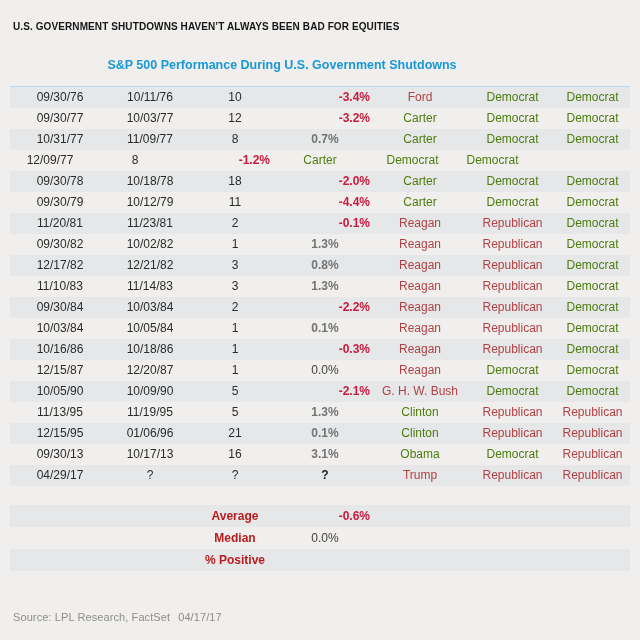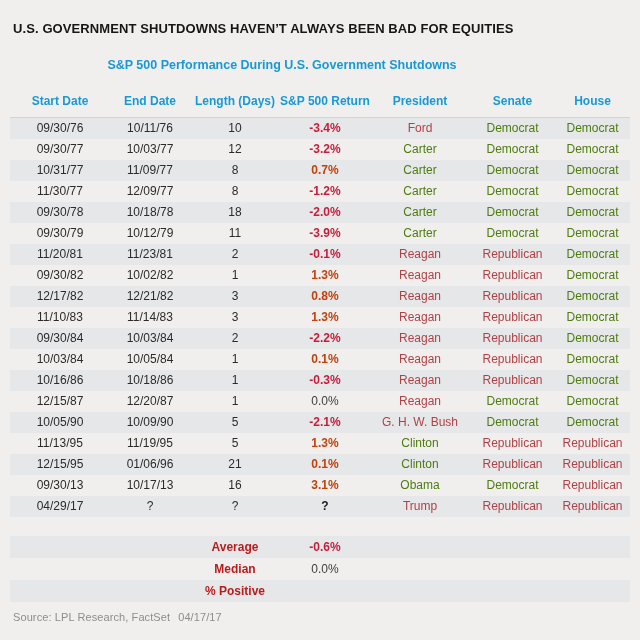--- a/index.html
+++ b/index.html
@@ -7,21 +7,21 @@
     width:640px; height:640px;
     background:#f0efed;
     font-family:"Liberation Sans", sans-serif;
     color:#2b2b2b;
     overflow:hidden;
   }
   .page { position:relative; width:640px; height:640px; }
 
   .page-title {
     position:absolute; left:13px; top:21px;
-    font-size:13px; font-weight:700; color:#161616;
+    font-size:10px; font-weight:700; color:#161616;
     letter-spacing:0.1px;
   }
   .table-subtitle {
     position:absolute; left:0; top:58px; width:564px;
     text-align:center;
     font-size:12.5px; font-weight:700; color:#1899d6;
   }
 
   .tbl { position:absolute; left:10px; top:86px; width:620px; }
 
@@ -37,22 +37,22 @@
   .td {
     text-align:center; font-size:12px; line-height:21px;
     white-space:nowrap; overflow:hidden;
   }
 
   
   .c0 { width:100px; } .c1 { width:80px; } .c2 { width:90px; }
   .c3 { width:90px; }  .c4 { width:100px; } .c5 { width:85px; } .c6 { width:75px; }
 
   
-  .negative { color:#c81c3c; font-weight:700; }
-  .positive { color:#c2410c; font-weight:700; }
+  .negative { color:#c81c3c; font-weight:700;text-align:right; }
+  .positive { color:#737373; font-weight:700; }
   .neutral  { color:#404040; font-weight:400; }
   .unknown  { color:#1a1a1a; font-weight:700; }
   .democrat   { color:#4d7c0f; }
   .republican { color:#b04145; }
 
   .tsummary { margin-top:19px; }
   .tr.sum { height:22px; }
   .tr.sum .td { line-height:22px; }
   .sum-label { color:#b91c1c; font-weight:700; }
 
@@ -65,29 +65,20 @@
 </head>
 <body>
 
 <div class="page">
 
   <div class="page-title">U.S. GOVERNMENT SHUTDOWNS HAVEN’T ALWAYS BEEN BAD FOR EQUITIES</div>
 
   <div class="table-subtitle">S&amp;P 500 Performance During U.S. Government Shutdowns</div>
 
   <div class="tbl">
-    <div class="thead" id="thead">
-        <div class="th c0">Start Date</div>
-        <div class="th c1">End Date</div>
-        <div class="th c2">Length (Days)</div>
-        <div class="th c3">S&amp;P 500 Return</div>
-        <div class="th c4">President</div>
-        <div class="th c5">Senate</div>
-        <div class="th c6">House</div>
-      </div>
     <div class="header-rule"></div>
     <div id="tbody">
         <div class="tr striped">
           <div class="td c0">09/30/76</div>
           <div class="td c1">10/11/76</div>
           <div class="td c2">10</div>
           <div class="td c3 negative">-3.4%</div>
           <div class="td c4 republican">Ford</div>
           <div class="td c5 democrat">Democrat</div>
           <div class="td c6 democrat">Democrat</div>
@@ -104,42 +95,41 @@
         <div class="tr striped">
           <div class="td c0">10/31/77</div>
           <div class="td c1">11/09/77</div>
           <div class="td c2">8</div>
           <div class="td c3 positive">0.7%</div>
           <div class="td c4 democrat">Carter</div>
           <div class="td c5 democrat">Democrat</div>
           <div class="td c6 democrat">Democrat</div>
         </div>
         <div class="tr">
-          <div class="td c0">11/30/77</div>
           <div class="td c1">12/09/77</div>
           <div class="td c2">8</div>
           <div class="td c3 negative">-1.2%</div>
           <div class="td c4 democrat">Carter</div>
           <div class="td c5 democrat">Democrat</div>
           <div class="td c6 democrat">Democrat</div>
         </div>
         <div class="tr striped">
           <div class="td c0">09/30/78</div>
           <div class="td c1">10/18/78</div>
           <div class="td c2">18</div>
           <div class="td c3 negative">-2.0%</div>
           <div class="td c4 democrat">Carter</div>
           <div class="td c5 democrat">Democrat</div>
           <div class="td c6 democrat">Democrat</div>
         </div>
         <div class="tr">
           <div class="td c0">09/30/79</div>
           <div class="td c1">10/12/79</div>
           <div class="td c2">11</div>
-          <div class="td c3 negative">-3.9%</div>
+          <div class="td c3 negative">-4.4%</div>
           <div class="td c4 democrat">Carter</div>
           <div class="td c5 democrat">Democrat</div>
           <div class="td c6 democrat">Democrat</div>
         </div>
         <div class="tr striped">
           <div class="td c0">11/20/81</div>
           <div class="td c1">11/23/81</div>
           <div class="td c2">2</div>
           <div class="td c3 negative">-0.1%</div>
           <div class="td c4 republican">Reagan</div>

